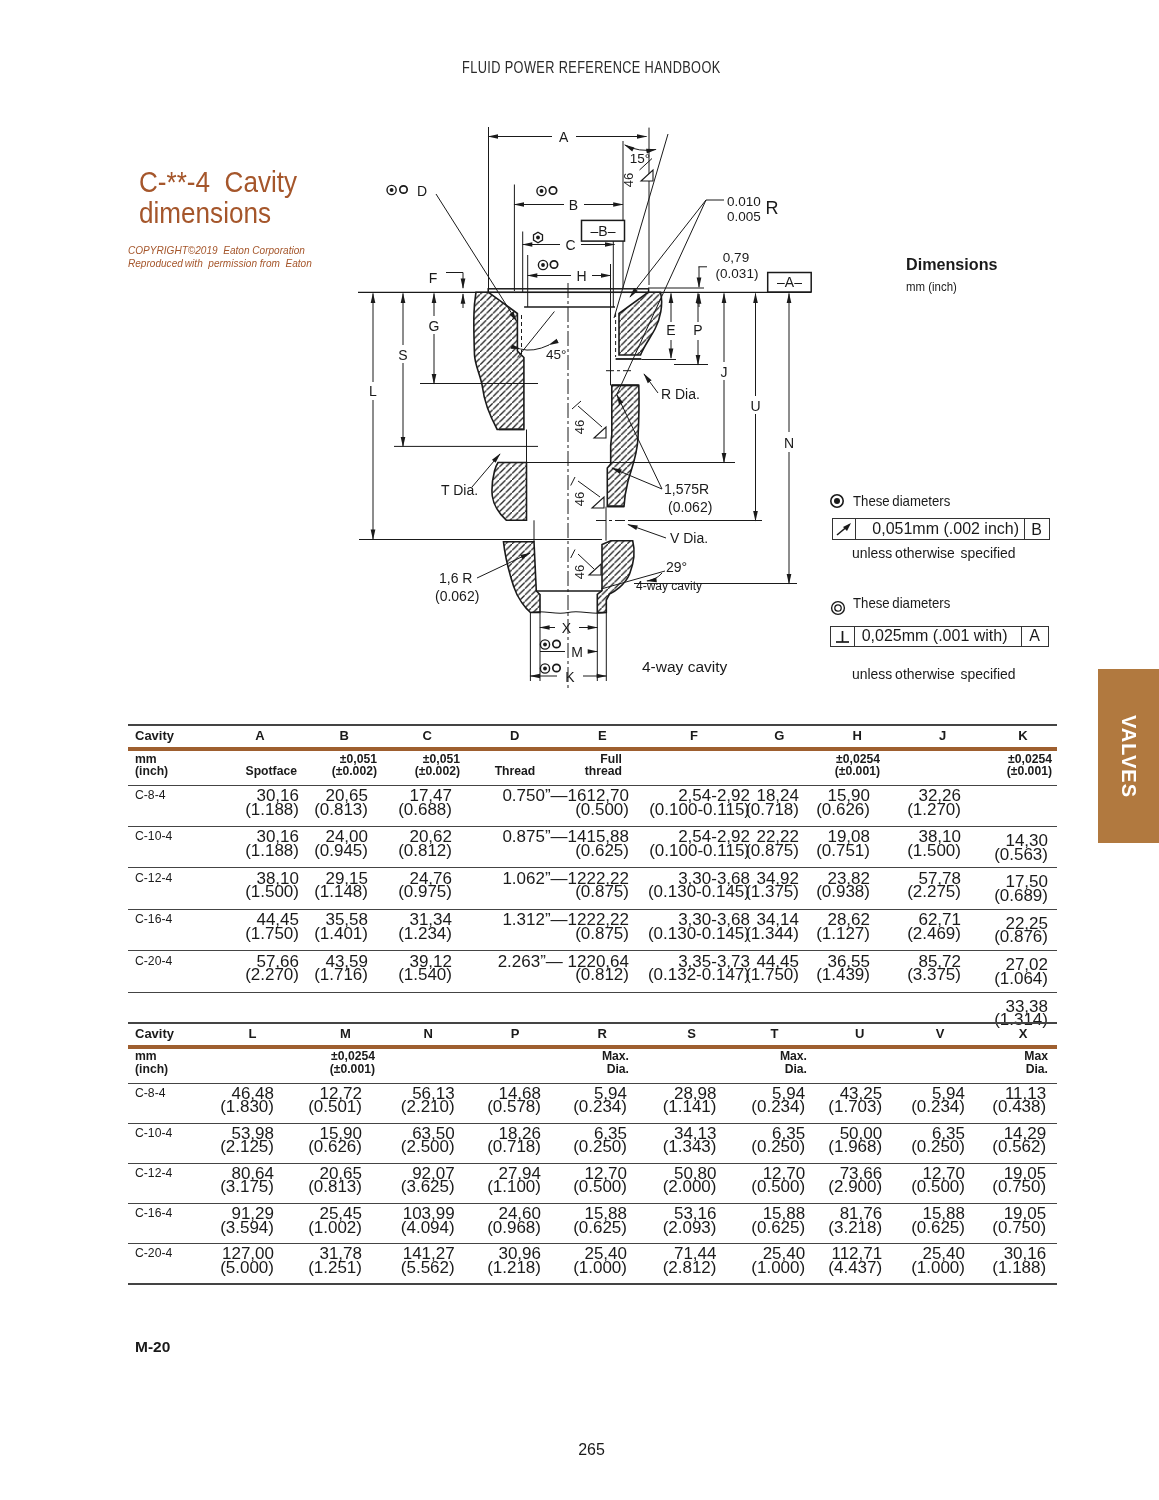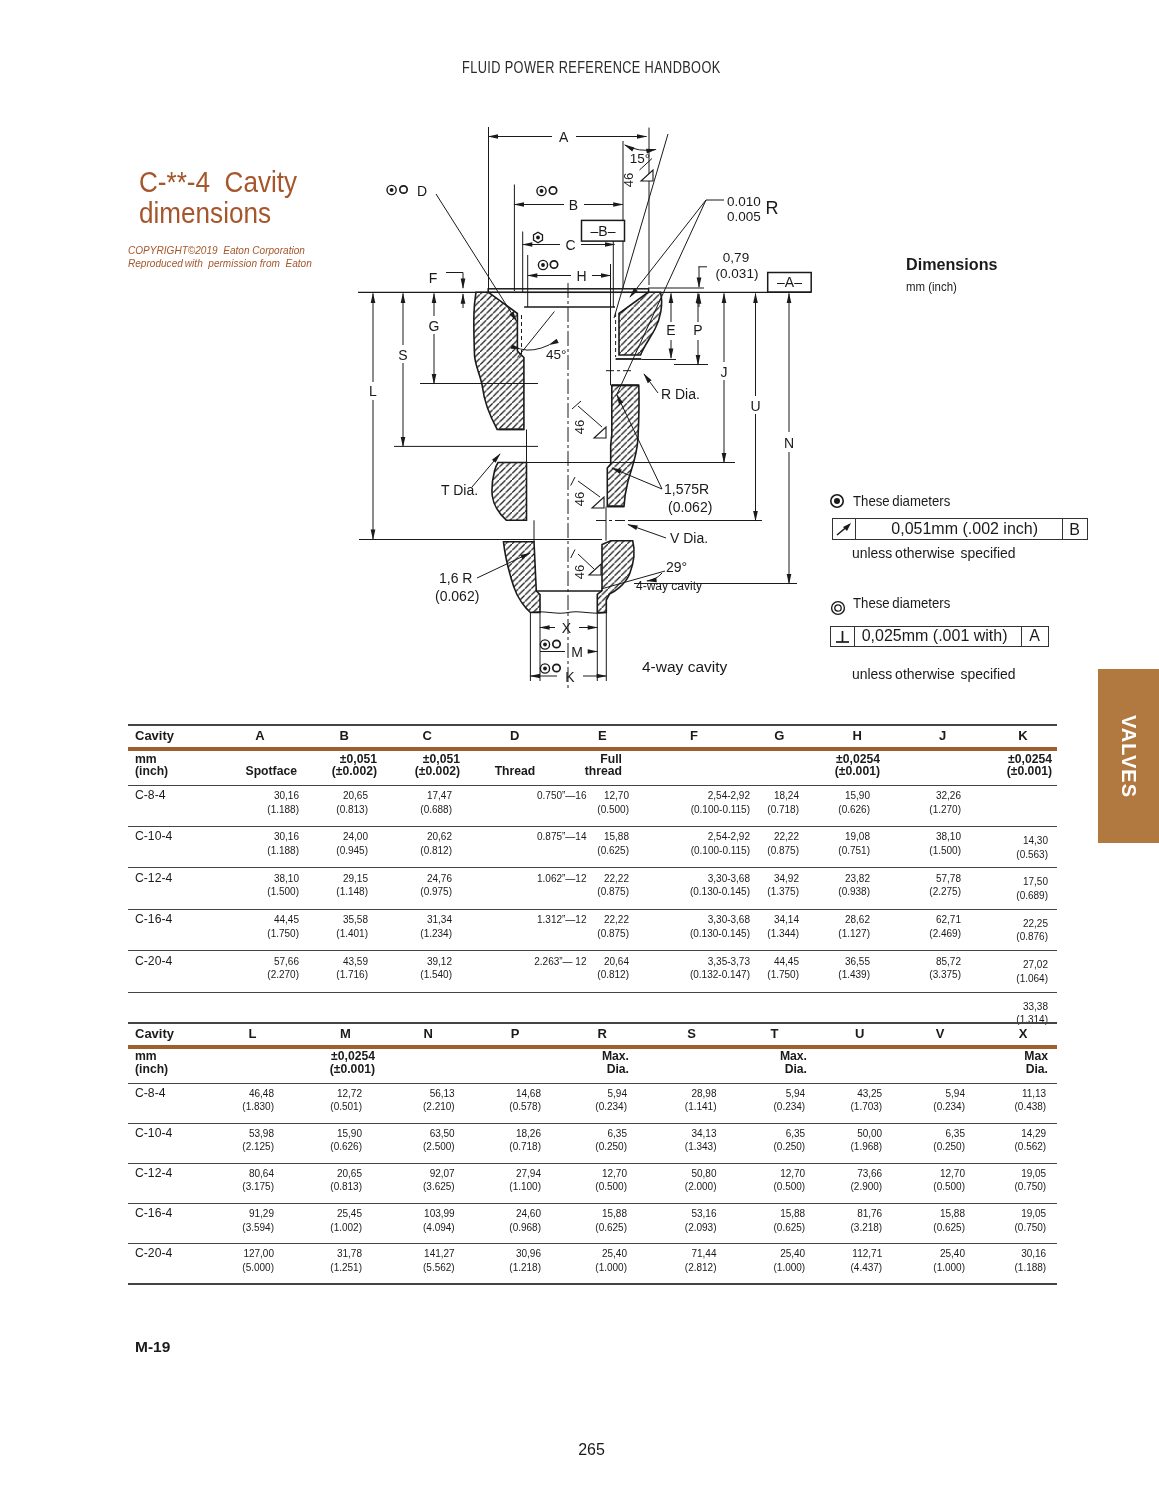--- a/index.html
+++ b/index.html
@@ -1,20 +1,20 @@
 <!DOCTYPE html>
 <html><head><meta charset="utf-8"><style>
 *{margin:0;padding:0;box-sizing:border-box}
 body{width:1159px;height:1500px;background:#fff;position:relative;
  font-family:"Liberation Sans",sans-serif;color:#1a1a1a;overflow:hidden}
 .abs{position:absolute}
 .rule{position:absolute;left:128px;width:929px;background:#444}
 .brownrule{position:absolute;left:128px;width:929px;background:#9e5f2f}
 .hcell{position:absolute;width:60px;text-align:center;font-weight:bold;font-size:13px}
-.vcol{position:absolute;text-align:right;font-size:10px}
+.vcol{position:absolute;text-align:right;font-size:17px}
 .vrow{height:41.4px;line-height:13.5px}
 .vrow2{height:40.2px;line-height:13.5px}
 .ccol{position:absolute;text-align:left;font-size:12.2px}
 .sub{position:absolute;font-weight:bold;font-size:12.2px;line-height:12.6px;text-align:right}
 .subc{position:absolute;font-weight:bold;font-size:12.2px;line-height:12.6px;text-align:center}
 </style></head><body>
 
 <div class="abs" style="left:0;width:1183px;top:58px;text-align:center;font-size:17px;letter-spacing:0.5px;color:#2a2a2a"><span style="display:inline-block;transform:scaleX(0.75)">FLUID POWER REFERENCE HANDBOOK</span></div>
 
 <div class="abs" style="left:139px;top:166px;font-size:30px;line-height:31px;color:#a5562b;transform:scaleX(0.87);transform-origin:left top">C-**-4&nbsp; Cavity<br>dimensions</div>
@@ -257,21 +257,21 @@
 <text x="570" y="681.5" font-size="14" text-anchor="middle" fill="#1a1a1a">K</text>
 </svg>
 
 <svg class="abs" style="left:828px;top:492px" width="18" height="18">
     <circle cx="9" cy="9" r="6.2" fill="none" stroke="#1a1a1a" stroke-width="1.6"></circle>
     <circle cx="9" cy="9" r="3" fill="#1a1a1a"></circle>
   </svg>
 
 <div class="abs" style="left:853px;top:492px;font-size:15px;transform:scaleX(0.88);transform-origin:left top">These diameters</div>
 
-<div class="abs" style="left:831.7px;top:518px;width:256px;height:22px;border:1.4px solid #333;display:flex;align-items:center">
+<div class="abs" style="left:831.7px;top:518px;width:218px;height:22px;border:1.4px solid #333;display:flex;align-items:center">
 <div style="width:23px;height:100%;border-right:1.4px solid #333;position:relative">
       <svg width="22" height="20" style="position:absolute;left:0;top:0">
         <line x1="4" y1="16" x2="16" y2="6" stroke="#1a1a1a" stroke-width="1.6"></line>
         <path d="M 18,4 L 10,8 L 14,12 Z" fill="#1a1a1a"></path>
       </svg>
     </div>
 <div style="flex:1;text-align:center;padding-left:12px;font-size:16px;border-right:1.4px solid #333;height:100%;line-height:19px">0,051mm (.002 inch)</div>
 <div style="width:24px;text-align:center;font-size:16px;line-height:19px">B</div>
   </div>
 
@@ -529,14 +529,14 @@
   </div>
 
 <div class="vcol" style="left:926.2px;width:120px;top:1086.5px">
     <div class="vrow2">11,13<br>(0.438)</div>
     <div class="vrow2">14,29<br>(0.562)</div>
     <div class="vrow2">19,05<br>(0.750)</div>
     <div class="vrow2">19,05<br>(0.750)</div>
     <div class="vrow2">30,16<br>(1.188)</div>
   </div>
 
-<div class="abs" style="left:135px;top:1338px;font-weight:bold;font-size:15.5px">M-19</div>
+<div class="abs" style="left:135px;top:1338px;font-weight:bold;font-size:15.5px">M-20</div>
 
 <div class="abs" style="left:0;width:1183px;top:1441px;text-align:center;font-size:16px">265</div>
 </body></html>

